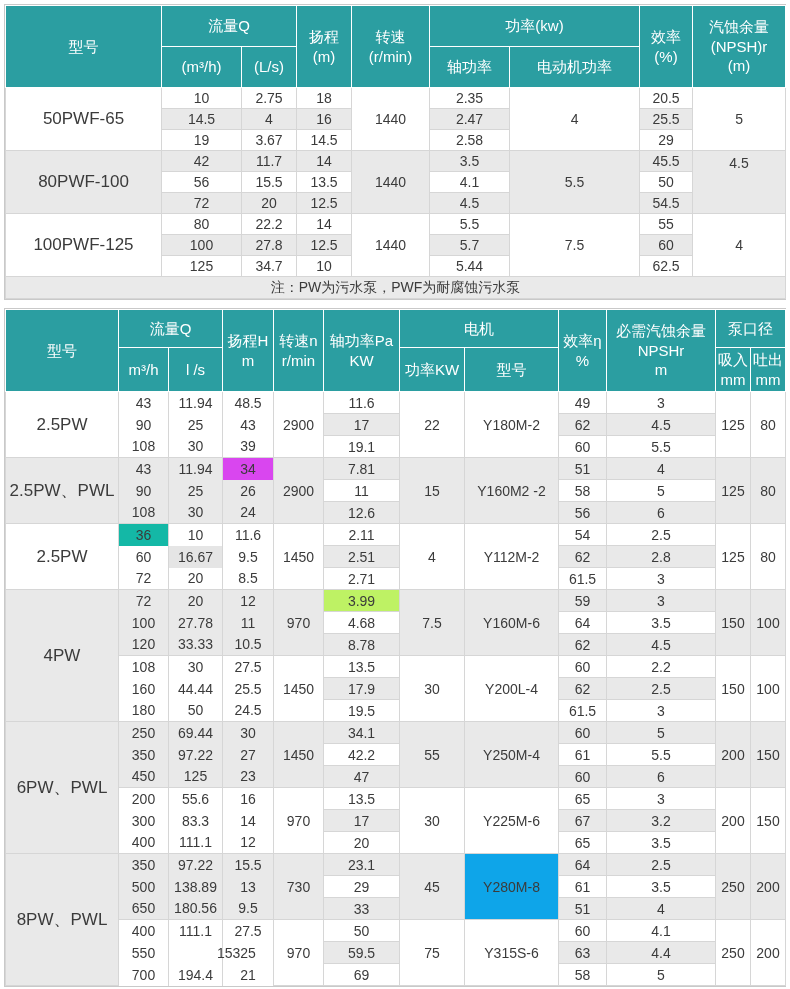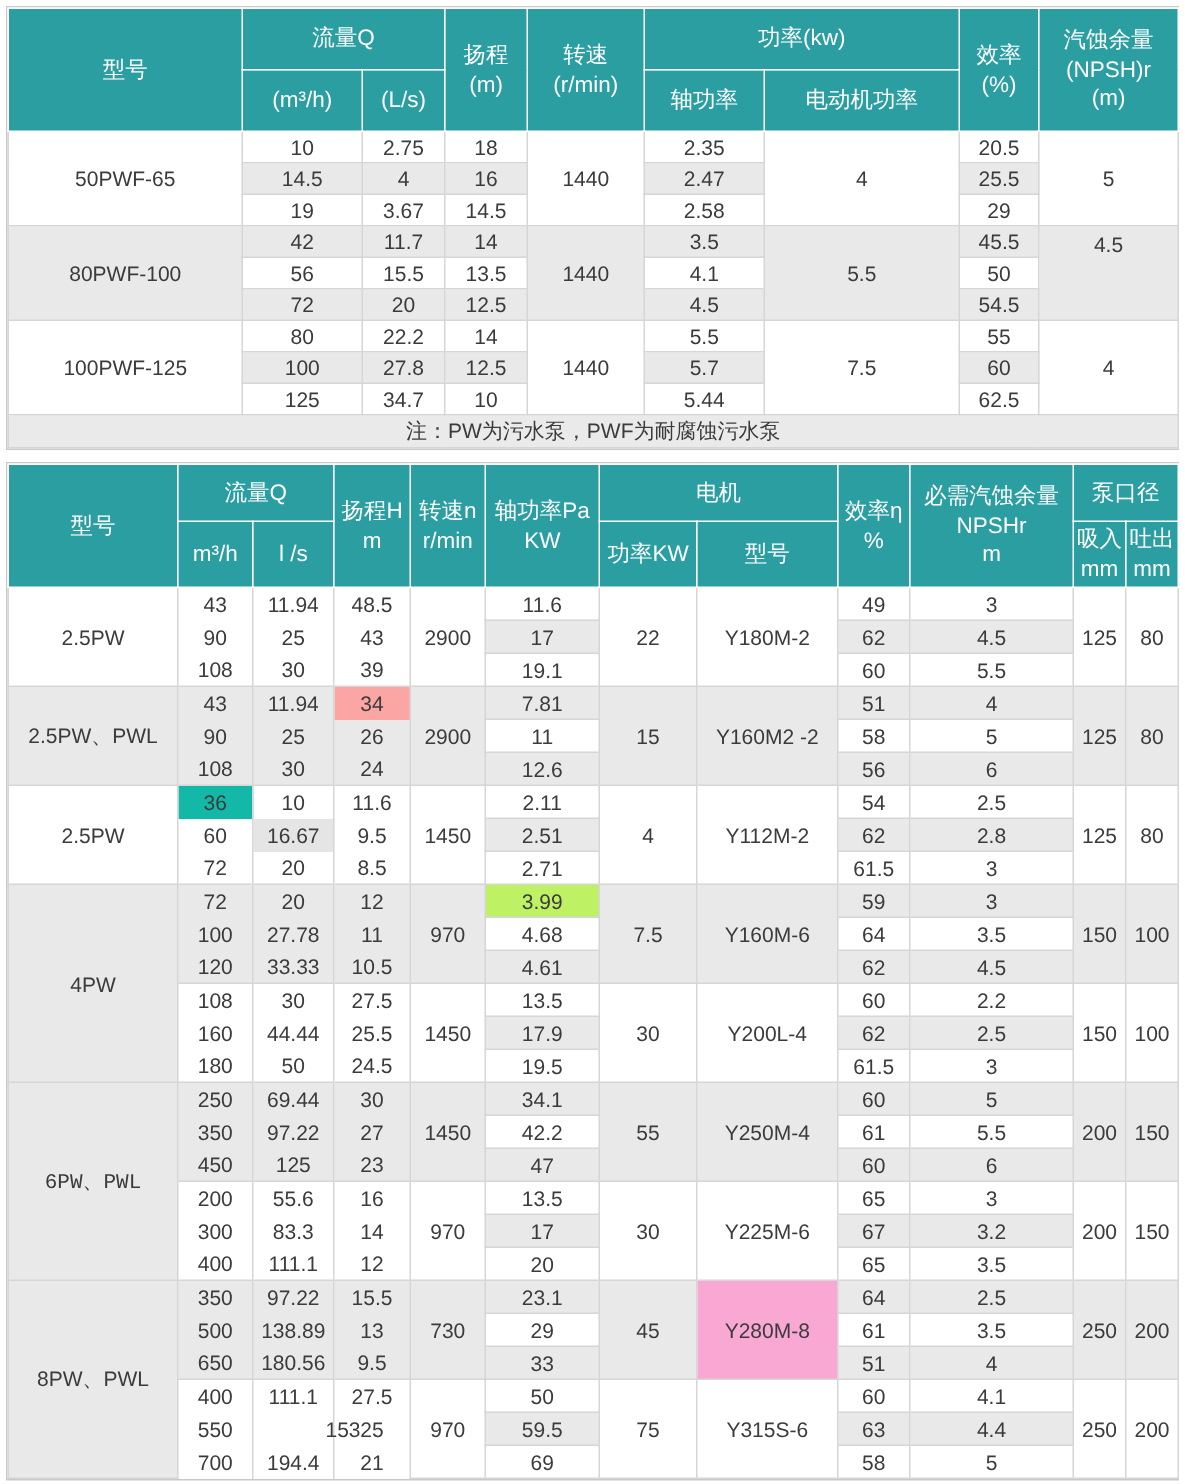--- a/index.html
+++ b/index.html
@@ -9,21 +9,21 @@
   table{border-collapse:collapse;width:780px;table-layout:fixed;}
   th{background:#2b9ea1;color:#ffffff;font-weight:400;font-size:15px;
      border:1px solid #ffffff;white-space:pre-line;line-height:1.3;
      padding:2px;text-align:center;}
   .t1 thead tr{height:41px;}
   .t2 thead tr{height:38px;}
   td{border:1px solid #d6d6d6;text-align:center;font-size:14px;
      padding:0 2px;white-space:pre-line;vertical-align:middle;background:#fff;}
   .t1 td{height:20px;}
   .t2 td{height:21px;}
-  td.model{font-size:14px;}
+  td.model{font-size:17px;}
   td.nb{border-top-style:none;border-bottom-style:none;}
   td.nb.gb{border-top-style:solid;}
   td.vtop{vertical-align:top;padding-top:4px;}
   tr.note-row td{background:#eaeaea;height:21px;}
 </style>
 </head>
 <body>
 
 <div class="tbl-wrap">
   <table class="t1">
@@ -216,21 +216,21 @@
           <td class="nb" style="background: rgb(255, 255, 255);">30</td>
           <td class="nb" style="background: rgb(255, 255, 255);">39</td>
           <td style="background: rgb(255, 255, 255);">19.1</td>
           <td style="background: rgb(255, 255, 255);">60</td>
           <td style="background: rgb(255, 255, 255);">5.5</td>
         </tr>
         <tr>
           <td class="model" rowspan="3" style="background: rgb(233, 233, 233);">2.5PW、PWL</td>
           <td class="nb gb" style="background: rgb(233, 233, 233);">43</td>
           <td class="nb gb" style="background: rgb(233, 233, 233);">11.94</td>
-          <td class="nb gb" style="background: #fca5a5; margin-left: 44px;">34</td>
+          <td class="nb gb" style="background: #d946ef; margin-left: 44px;">34</td>
           <td rowspan="3" style="background: rgb(233, 233, 233);">2900</td>
           <td style="background: rgb(233, 233, 233);">7.81</td>
           <td rowspan="3" style="background: rgb(233, 233, 233);">15</td>
           <td rowspan="3" style="background: rgb(233, 233, 233);">Y160M2 -2</td>
           <td style="background: rgb(233, 233, 233);">51</td>
           <td style="background: rgb(233, 233, 233);">4</td>
           <td rowspan="3" style="background: rgb(233, 233, 233);">125</td>
           <td rowspan="3" style="background: rgb(233, 233, 233);">80</td>
         </tr>
         <tr>
@@ -298,21 +298,21 @@
           <td class="nb" style="background: rgb(233, 233, 233);">27.78</td>
           <td class="nb" style="background: rgb(233, 233, 233);">11</td>
           <td style="background: rgb(255, 255, 255);">4.68</td>
           <td style="background: rgb(255, 255, 255);">64</td>
           <td style="background: rgb(255, 255, 255);">3.5</td>
         </tr>
         <tr>
           <td class="nb" style="background: rgb(233, 233, 233);">120</td>
           <td class="nb" style="background: rgb(233, 233, 233);">33.33</td>
           <td class="nb" style="background: rgb(233, 233, 233);">10.5</td>
-          <td style="background: rgb(233, 233, 233);">4.61</td>
+          <td style="background: rgb(233, 233, 233);">8.78</td>
           <td style="background: rgb(233, 233, 233);">62</td>
           <td style="background: rgb(233, 233, 233);">4.5</td>
         </tr>
         <tr>
           <td class="nb gb" style="background: rgb(255, 255, 255);">108</td>
           <td class="nb gb" style="background: rgb(255, 255, 255);">30</td>
           <td class="nb gb" style="background: rgb(255, 255, 255);">27.5</td>
           <td rowspan="3" style="background: rgb(255, 255, 255);">1450</td>
           <td style="background: rgb(255, 255, 255);">13.5</td>
           <td rowspan="3" style="background: rgb(255, 255, 255);">30</td>
@@ -332,21 +332,21 @@
         </tr>
         <tr>
           <td class="nb" style="background: rgb(255, 255, 255);">180</td>
           <td class="nb" style="background: rgb(255, 255, 255);">50</td>
           <td class="nb" style="background: rgb(255, 255, 255);">24.5</td>
           <td style="background: rgb(255, 255, 255);">19.5</td>
           <td style="background: rgb(255, 255, 255);">61.5</td>
           <td style="background: rgb(255, 255, 255);">3</td>
         </tr>
         <tr>
-          <td class="model" rowspan="6" style="background: rgb(233, 233, 233); font-family: Liberation Mono, monospace;">6PW、PWL</td>
+          <td class="model" rowspan="6" style="background: rgb(233, 233, 233);">6PW、PWL</td>
           <td class="nb gb" style="background: rgb(233, 233, 233);">250</td>
           <td class="nb gb" style="background: rgb(233, 233, 233);">69.44</td>
           <td class="nb gb" style="background: rgb(233, 233, 233);">30</td>
           <td rowspan="3" style="background: rgb(233, 233, 233);">1450</td>
           <td style="background: rgb(233, 233, 233);">34.1</td>
           <td rowspan="3" style="background: rgb(233, 233, 233);">55</td>
           <td rowspan="3" style="background: rgb(233, 233, 233);">Y250M-4</td>
           <td style="background: rgb(233, 233, 233);">60</td>
           <td style="background: rgb(233, 233, 233);">5</td>
           <td rowspan="3" style="background: rgb(233, 233, 233);">200</td>
@@ -398,21 +398,21 @@
           <td style="background: rgb(255, 255, 255);">3.5</td>
         </tr>
         <tr>
           <td class="model" rowspan="6" style="background: rgb(233, 233, 233);">8PW、PWL</td>
           <td class="nb gb" style="background: rgb(233, 233, 233);">350</td>
           <td class="nb gb" style="background: rgb(233, 233, 233);">97.22</td>
           <td class="nb gb" style="background: rgb(233, 233, 233);">15.5</td>
           <td rowspan="3" style="background: rgb(233, 233, 233);">730</td>
           <td style="background: rgb(233, 233, 233);">23.1</td>
           <td rowspan="3" style="background: rgb(233, 233, 233);">45</td>
-          <td rowspan="3" style="background: #f9a8d4;">Y280M-8</td>
+          <td rowspan="3" style="background: #0ea5e9;">Y280M-8</td>
           <td style="background: rgb(233, 233, 233);">64</td>
           <td style="background: rgb(233, 233, 233);">2.5</td>
           <td rowspan="3" style="background: rgb(233, 233, 233);">250</td>
           <td rowspan="3" style="background: rgb(233, 233, 233);">200</td>
         </tr>
         <tr>
           <td class="nb" style="background: rgb(233, 233, 233);">500</td>
           <td class="nb" style="background: rgb(233, 233, 233);">138.89</td>
           <td class="nb" style="background: rgb(233, 233, 233);">13</td>
           <td style="background: rgb(255, 255, 255);">29</td>

